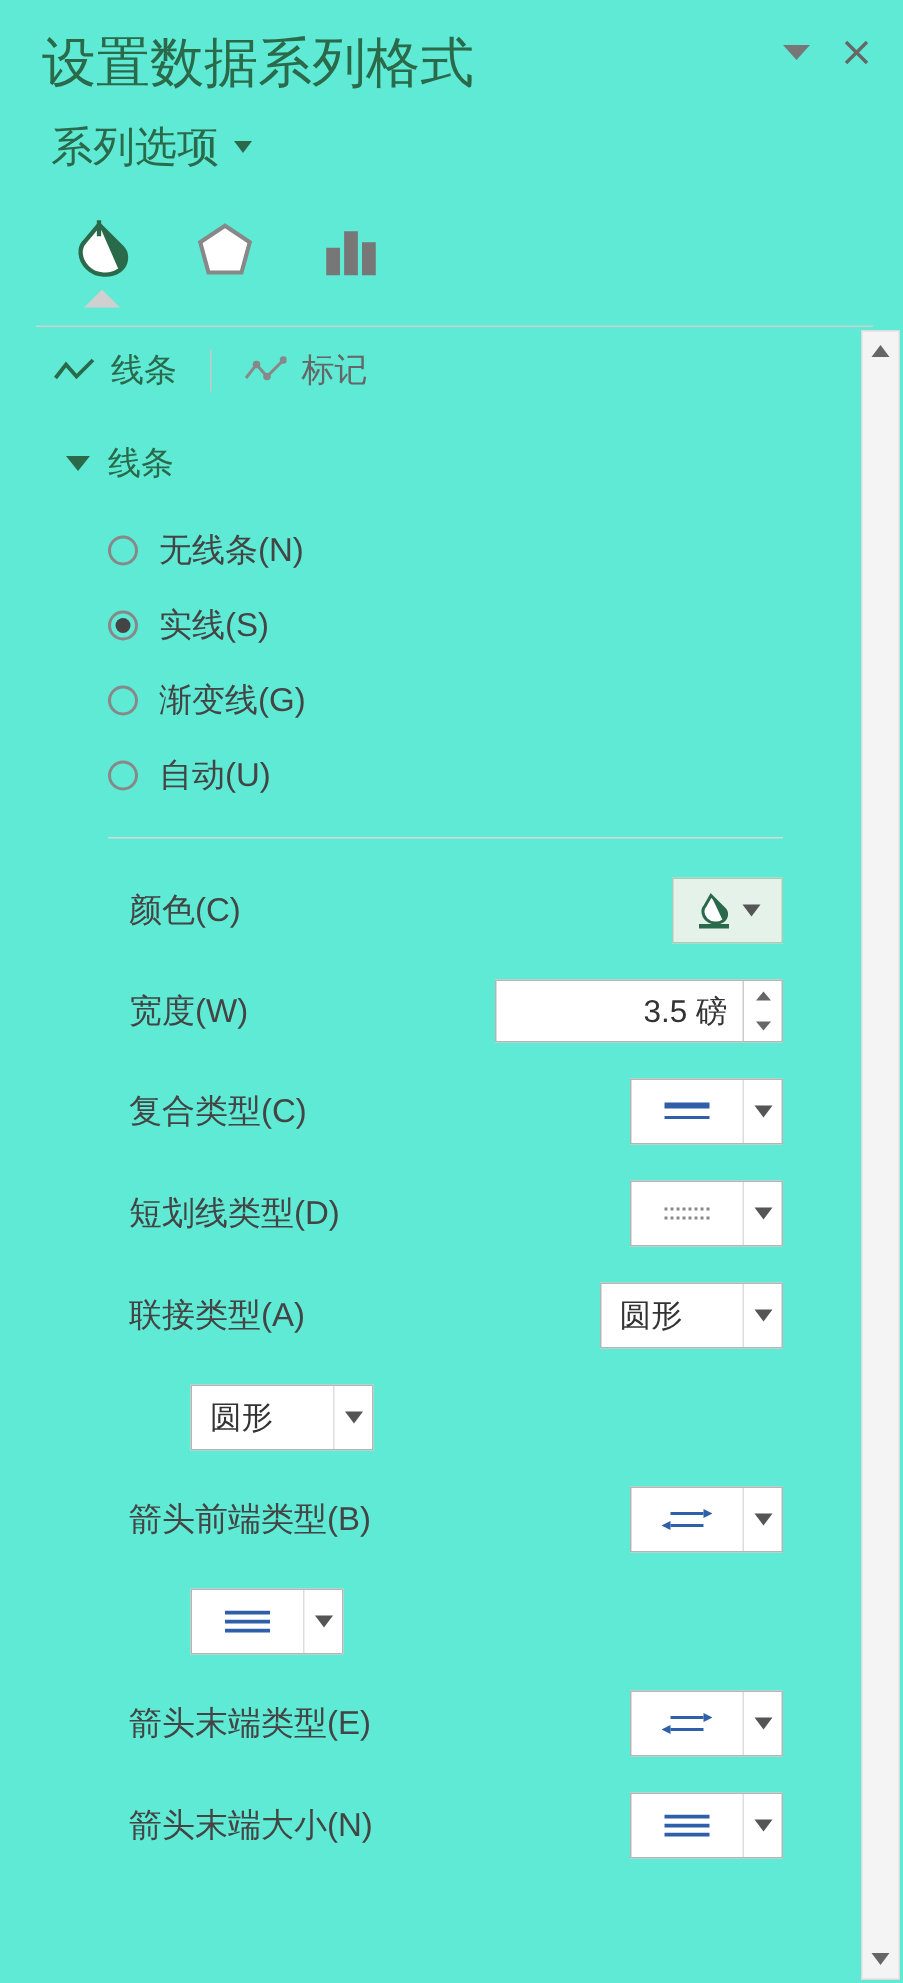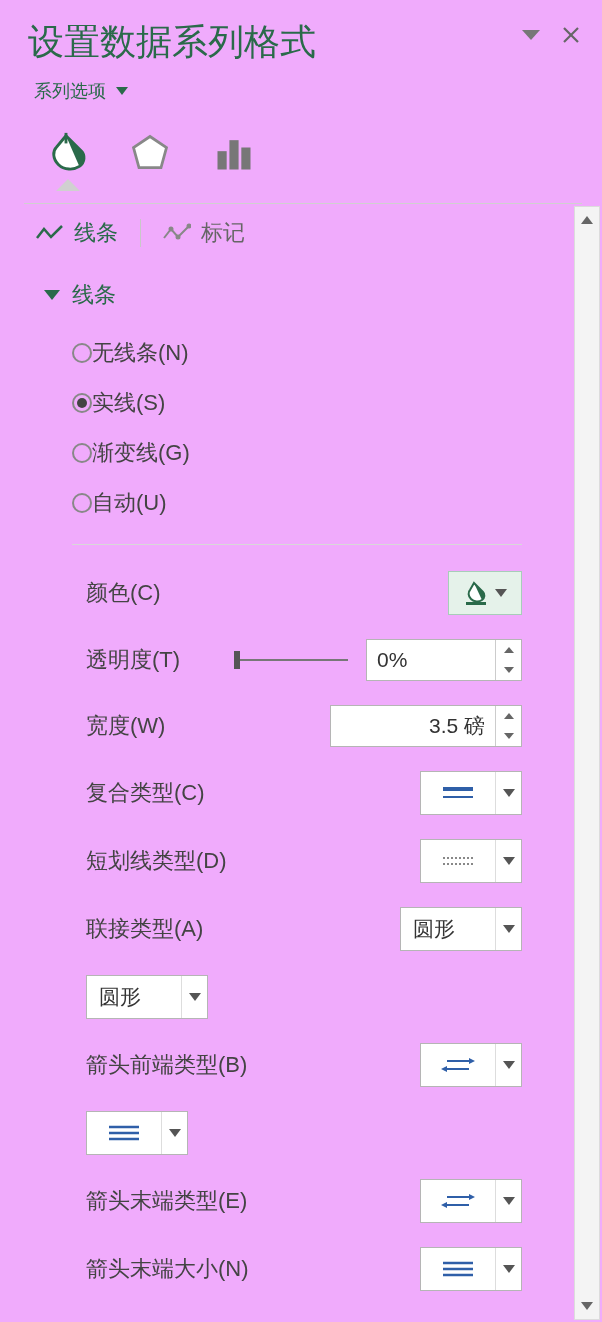--- a/index.html
+++ b/index.html
@@ -8,41 +8,41 @@
   background: #fff;
   width: 602px;
   height: 1322px;
   overflow: hidden;
   font-size: 20px;
   color: #444;
 }
 .panel {
   width: 602px;
   height: 1322px;
-  background: #f0abfc;
+  background: #5eead4;
   display: flex;
   flex-direction: column;
 }
 .header {
   display: flex;
   align-items: flex-start;
   justify-content: space-between;
   padding: 18px 20px 8px 28px;
 }
 .title {
   font-size: 36px;
   font-weight: 400;
   color: #2a6a4a;
 }
 .header-controls { display: flex; gap: 18px; padding-top: 6px; }
 .hc-btn { width: 22px; height: 22px; display: flex; align-items: center; justify-content: center; color: #666; cursor: pointer; }
 .section-dd {
   display: flex; align-items: center; gap: 10px;
   padding: 4px 0 18px 34px;
-  color: #2a6a4a; font-size: 18px; font-weight: 500;
+  color: #2a6a4a; font-size: 28px; font-weight: 500;
 }
 .tri-down {
   width: 0; height: 0; border-left: 6px solid transparent; border-right: 6px solid transparent; border-top: 8px solid #2a6a4a;
 }
 .cat-tabs {
   display: flex; gap: 32px; padding: 6px 0 0 40px; align-items: center;
 }
 .cat-tab { width: 52px; height: 52px; display: flex; align-items: center; justify-content: center; cursor: pointer; position: relative; }
 .arrow-container { padding: 0 0 0 50px; height: 24px; }
 .arrow-up-notch {
@@ -70,21 +70,21 @@
 .st-inactive { color: #666; }
 .vdiv { width:1px; height:28px; background:#c8c8c8; margin:0 8px; }
 .group-hdr {
   display:flex; align-items:center; gap:12px; color:#2a6a4a; font-size:22px; font-weight:500;
   padding: 14px 0 18px 24px; cursor:pointer;
 }
 .tri-open {
   width:0;height:0;border-left:8px solid transparent;border-right:8px solid transparent;border-top:10px solid #2a6a4a;
 }
 .radio-row {
-  display:flex; align-items:center; padding:10px 0 10px 52px; cursor:pointer; font-size:22px; color:#444;text-align:center;
+  display:flex; align-items:center; gap:14px; padding:10px 0 10px 52px; cursor:pointer; font-size:22px; color:#444;text-align:center;
 }
 .radio {
   width:20px;height:20px;border:2px solid #888;border-radius:50%; display:flex;align-items:center;justify-content:center; flex-shrink:0;
 }
 .radio-dot { width:10px;height:10px;background:#444;border-radius:50%; }
 .hairline { height:1px; background:#d8d8d8; margin:16px 44px 14px 52px; }
 .prop-row {
   display:flex; align-items:center; justify-content:space-between;
   padding:12px 44px 12px 66px; font-size:22px; color:#444;
 }
@@ -105,21 +105,21 @@
 }
 .numbox input {
   border:none; outline:none; font-size:21px; padding:4px 10px; width:128px; color:#333; background:transparent;
 }
 .numbox.wide input { width:164px;text-align:right; }
 .spinner { width:26px; height:100%; border-left:1px solid #ccc; display:flex; flex-direction:column; }
 .spin-btn { flex:1; display:flex; align-items:center; justify-content:center; cursor:pointer; }
 .spin-up { width:0;height:0;border-left:5px solid transparent;border-right:5px solid transparent;border-bottom:6px solid #666;}
 .spin-down { width:0;height:0;border-left:5px solid transparent;border-right:5px solid transparent;border-top:6px solid #666;}
 .combo {
-  display:flex; align-items:center; border:1px solid #b5b5b5; background:#fff; height:44px; cursor:pointer;
+  display:flex; align-items:center; border:1px solid #b5b5b5; background:#fff; height:44px; cursor:pointer;margin-left:41px;
 }
 .combo-body { flex:1; display:flex; align-items:center; justify-content:center; padding:0 12px; min-width:74px; }
 .combo-body.text { justify-content:flex-start; font-size:21px; color:#333; min-width:94px; }
 .combo-caret { width:26px; height:100%; display:flex; align-items:center; justify-content:center; border-left:1px solid #ddd; }
 .caret { width:0;height:0;border-left:6px solid transparent;border-right:6px solid transparent;border-top:8px solid #555;}
 .check-row { display:flex; align-items:center; gap:14px; padding:14px 0 0 66px; font-size:22px; color:#444; }
 svg { display:block; }
 </style>
 </head>
 <body>
@@ -229,41 +229,20 @@
             <svg width="26" height="26" viewBox="0 0 26 26">
               <path d="M11 3 L20 12 C22 14 22 18 19 20 C16 22 11 22 8 19 C5 16 5 12 7 10 Z" fill="#fff" stroke="#2a6a4a" stroke-width="2"></path>
               <path d="M11 3 L20 12 C22 14 22 18 19 20 L11 3 Z" fill="#2a6a4a"></path>
               <rect x="3" y="22" width="20" height="3" fill="#2a6a4a"></rect>
             </svg>
             <span class="caret"></span>
           </div>
         </div>
       </div>
 
-      <div class="prop-row">
-        <span class="prop-label">透明度(T)</span>
-        <div class="slider-area">
-          <div class="slider">
-            <div class="slider-tick"></div>
-            <div class="slider-track"></div>
-            <div class="slider-thumb"></div>
-          </div>
-          <div class="numbox">
-            <input value="0%" style="">
-            <div class="spinner">
-              <div class="spin-btn">
-                  <span class="spin-up"></span>
-                </div>
-              <div class="spin-btn">
-                  <span class="spin-down"></span>
-                </div>
-            </div>
-          </div>
-        </div>
-      </div>
 
       <div class="prop-row">
         <span class="prop-label">宽度(W)</span>
         <div class="ctrl">
           <div class="numbox wide">
             <input value="3.5 磅" style="">
             <div class="spinner">
               <div class="spin-btn">
                   <span class="spin-up"></span>
                 </div>

